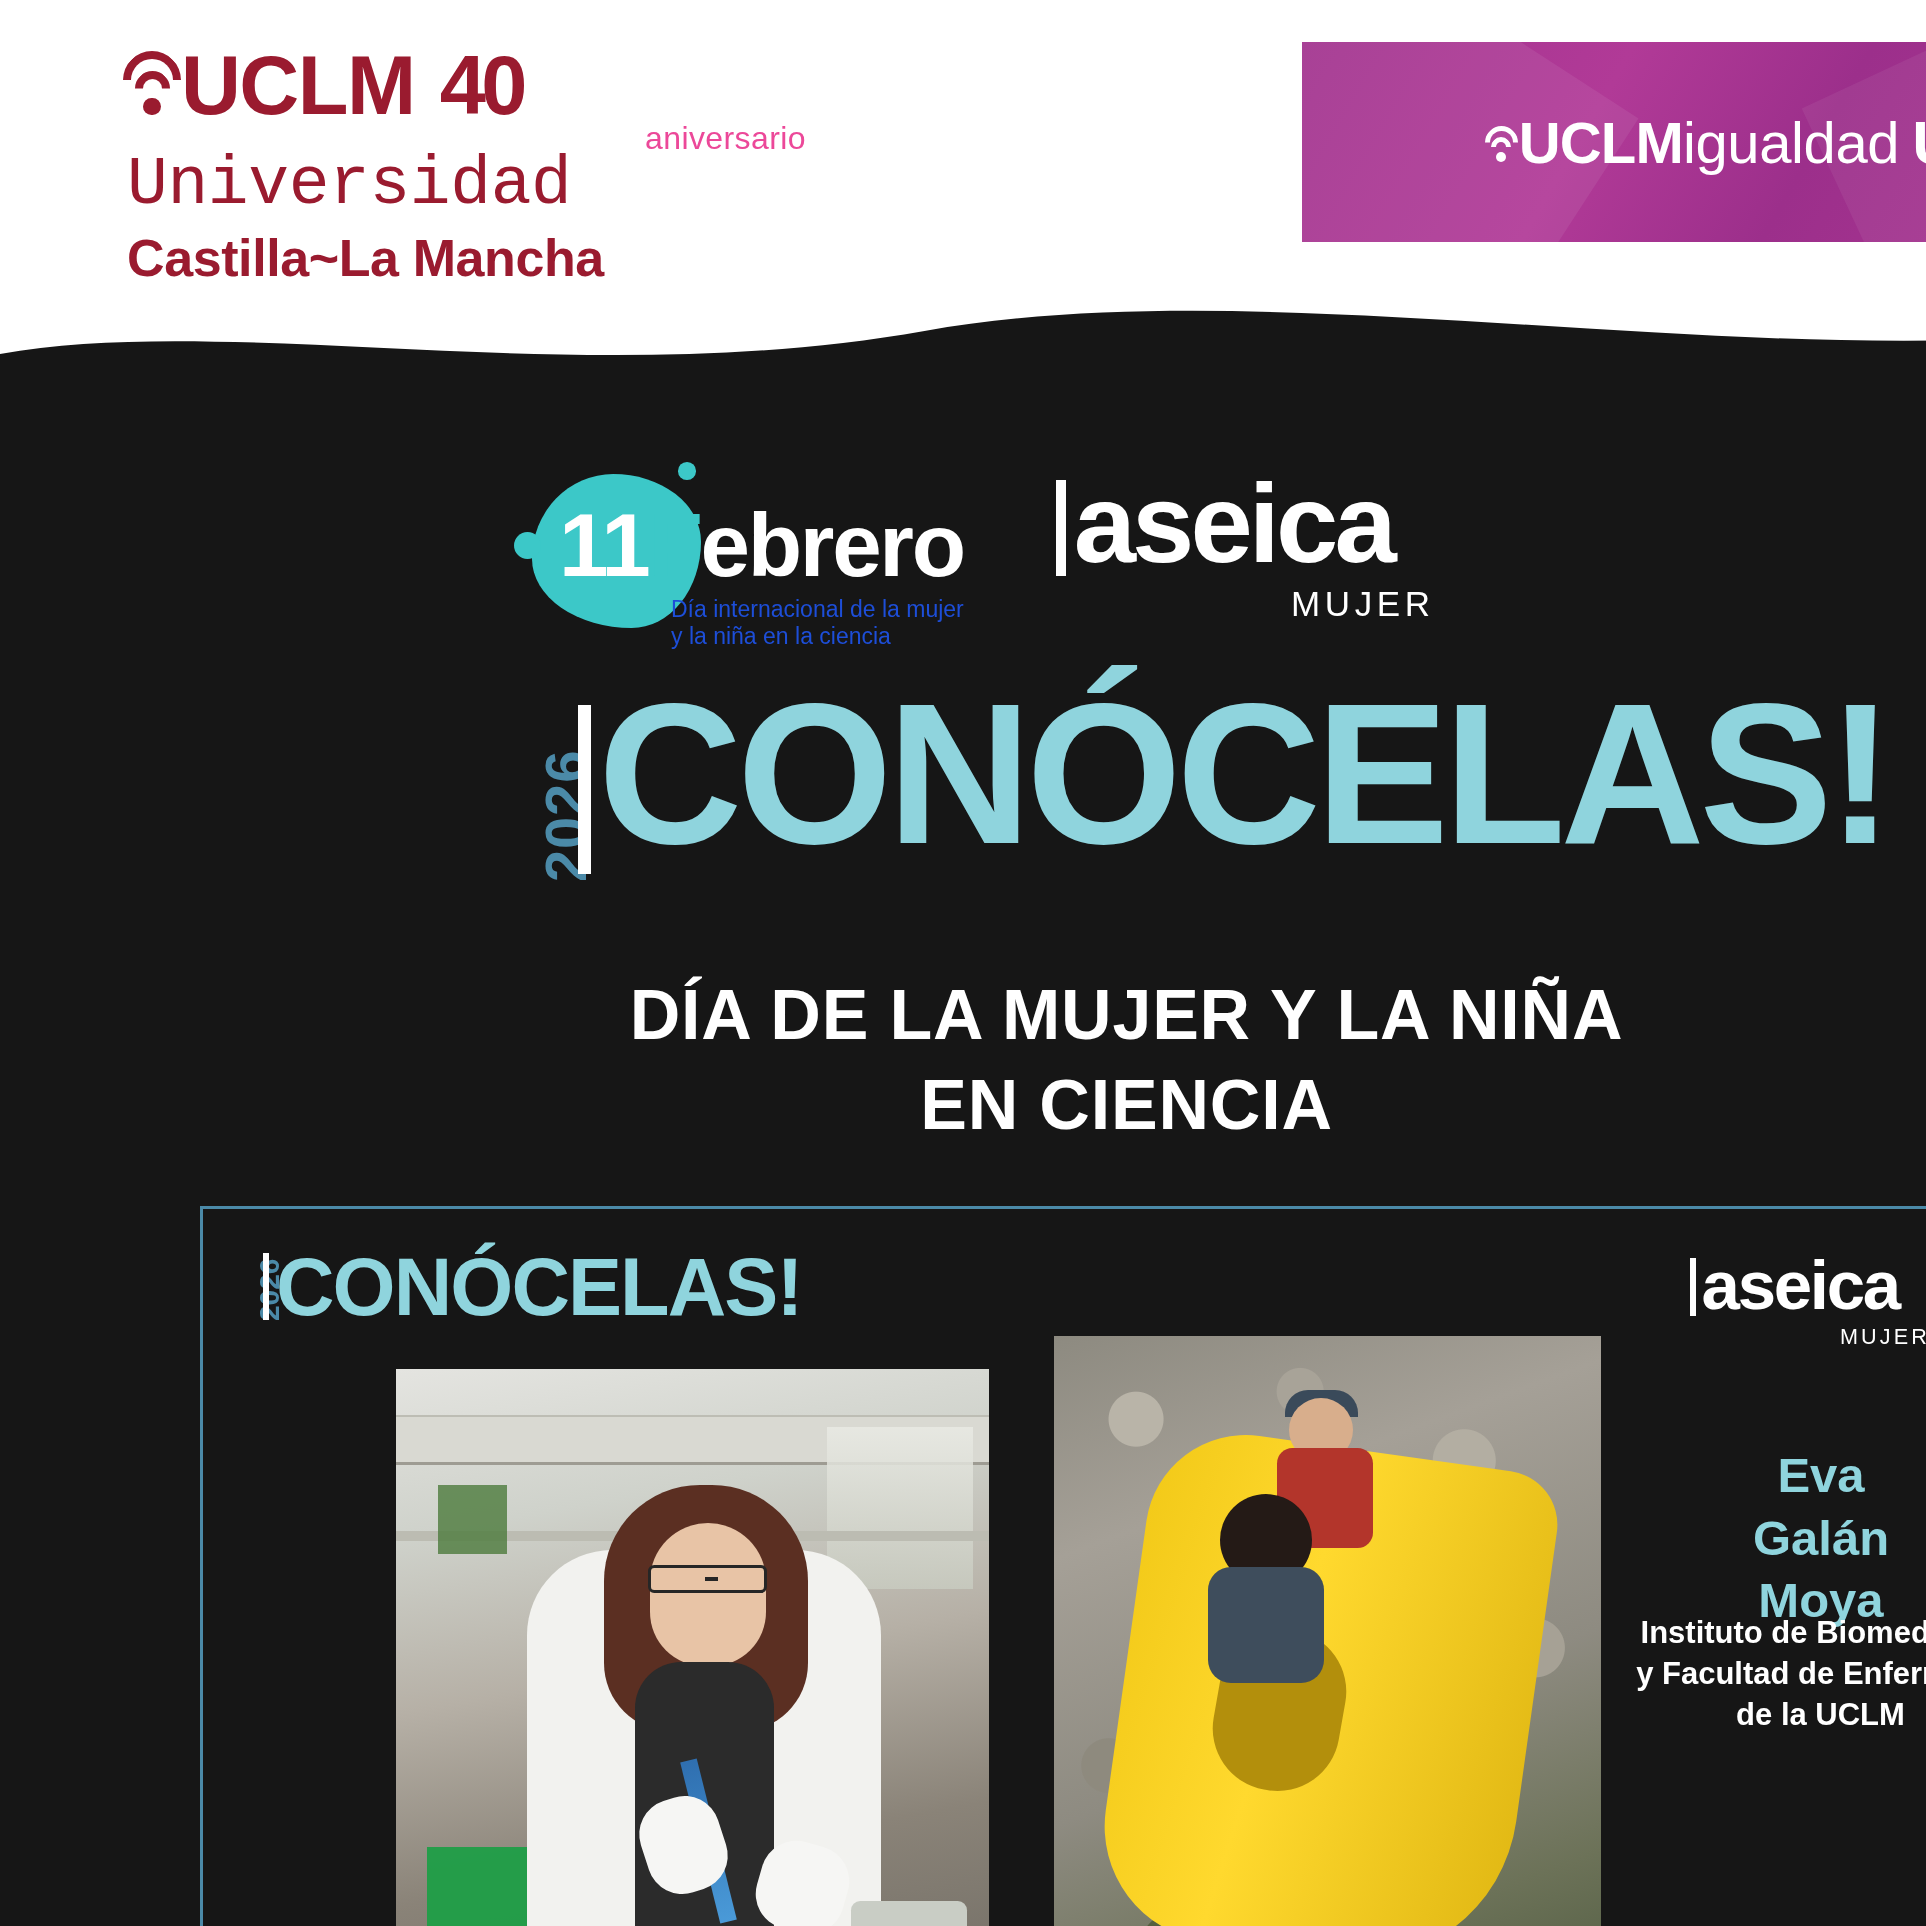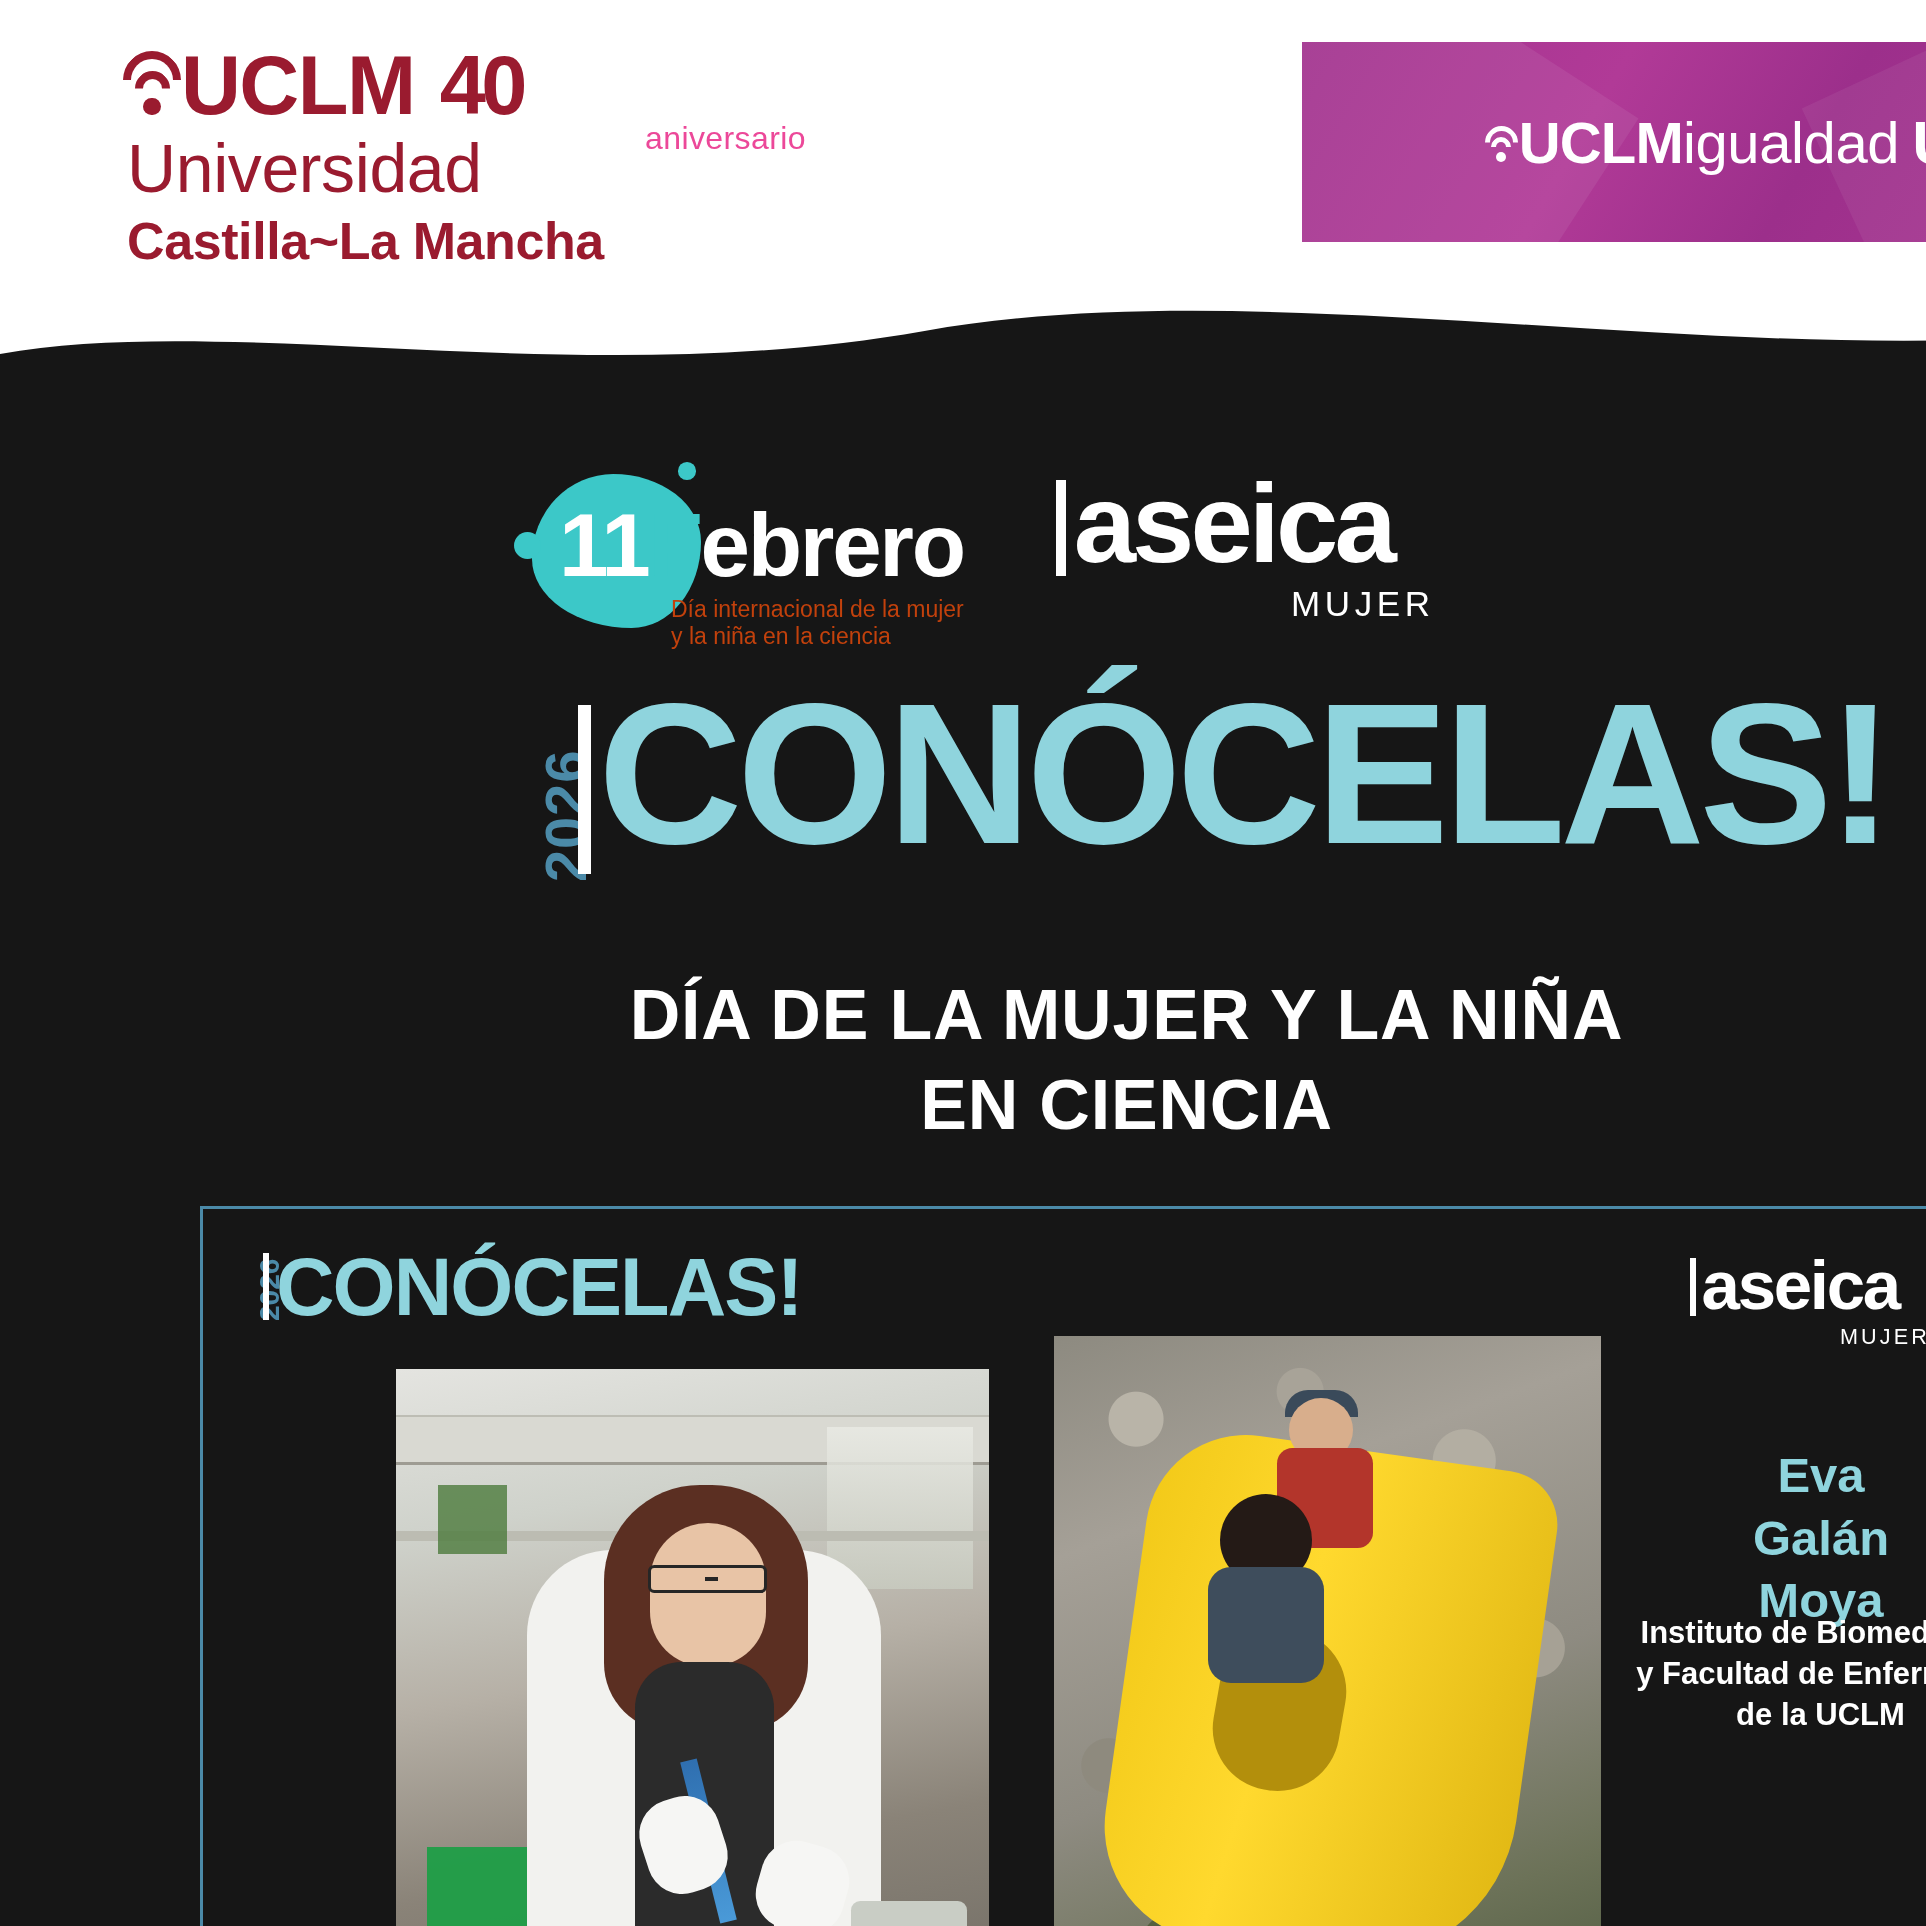--- a/index.html
+++ b/index.html
@@ -83,22 +83,23 @@
     top: 83px;
     font-size: 32px;
     color: #ec4899;
     font-weight: normal;
     letter-spacing: 0.4px;
   }
   .uclm-universidad {
     font-size: 68px;
     color: #9a1b2f;
     line-height: 1;
-    margin-top: 1px;
+    margin-top: 18px;
     letter-spacing: -0.4px;
+    font-family: Liberation Mono, monospace;
   }
   .uclm-castilla {
     font-size: 52px;
     color: #9a1b2f;
     font-weight: bold;
     line-height: 1;
     margin-top: 13px;
     letter-spacing: -0.4px;
   }
 
@@ -223,21 +224,21 @@
     letter-spacing: -2.3px;
     line-height: 1;
     white-space: nowrap;
     text-align: center;
   }
   .f11-text .teal { color: #3cc8c8; }
   .f11-sub {
     position: absolute;
     left: 139px; top: 137px;
     font-size: 23px;
-    color: #c2410c;
+    color: #1d4ed8;
     line-height: 1.18;
     white-space: nowrap;
   }
   .aseica-block {
     position: relative;
     margin-left: 23px;
     width: 470px; height: 181px;
   }
   .aseica-bar {
     position: absolute;

